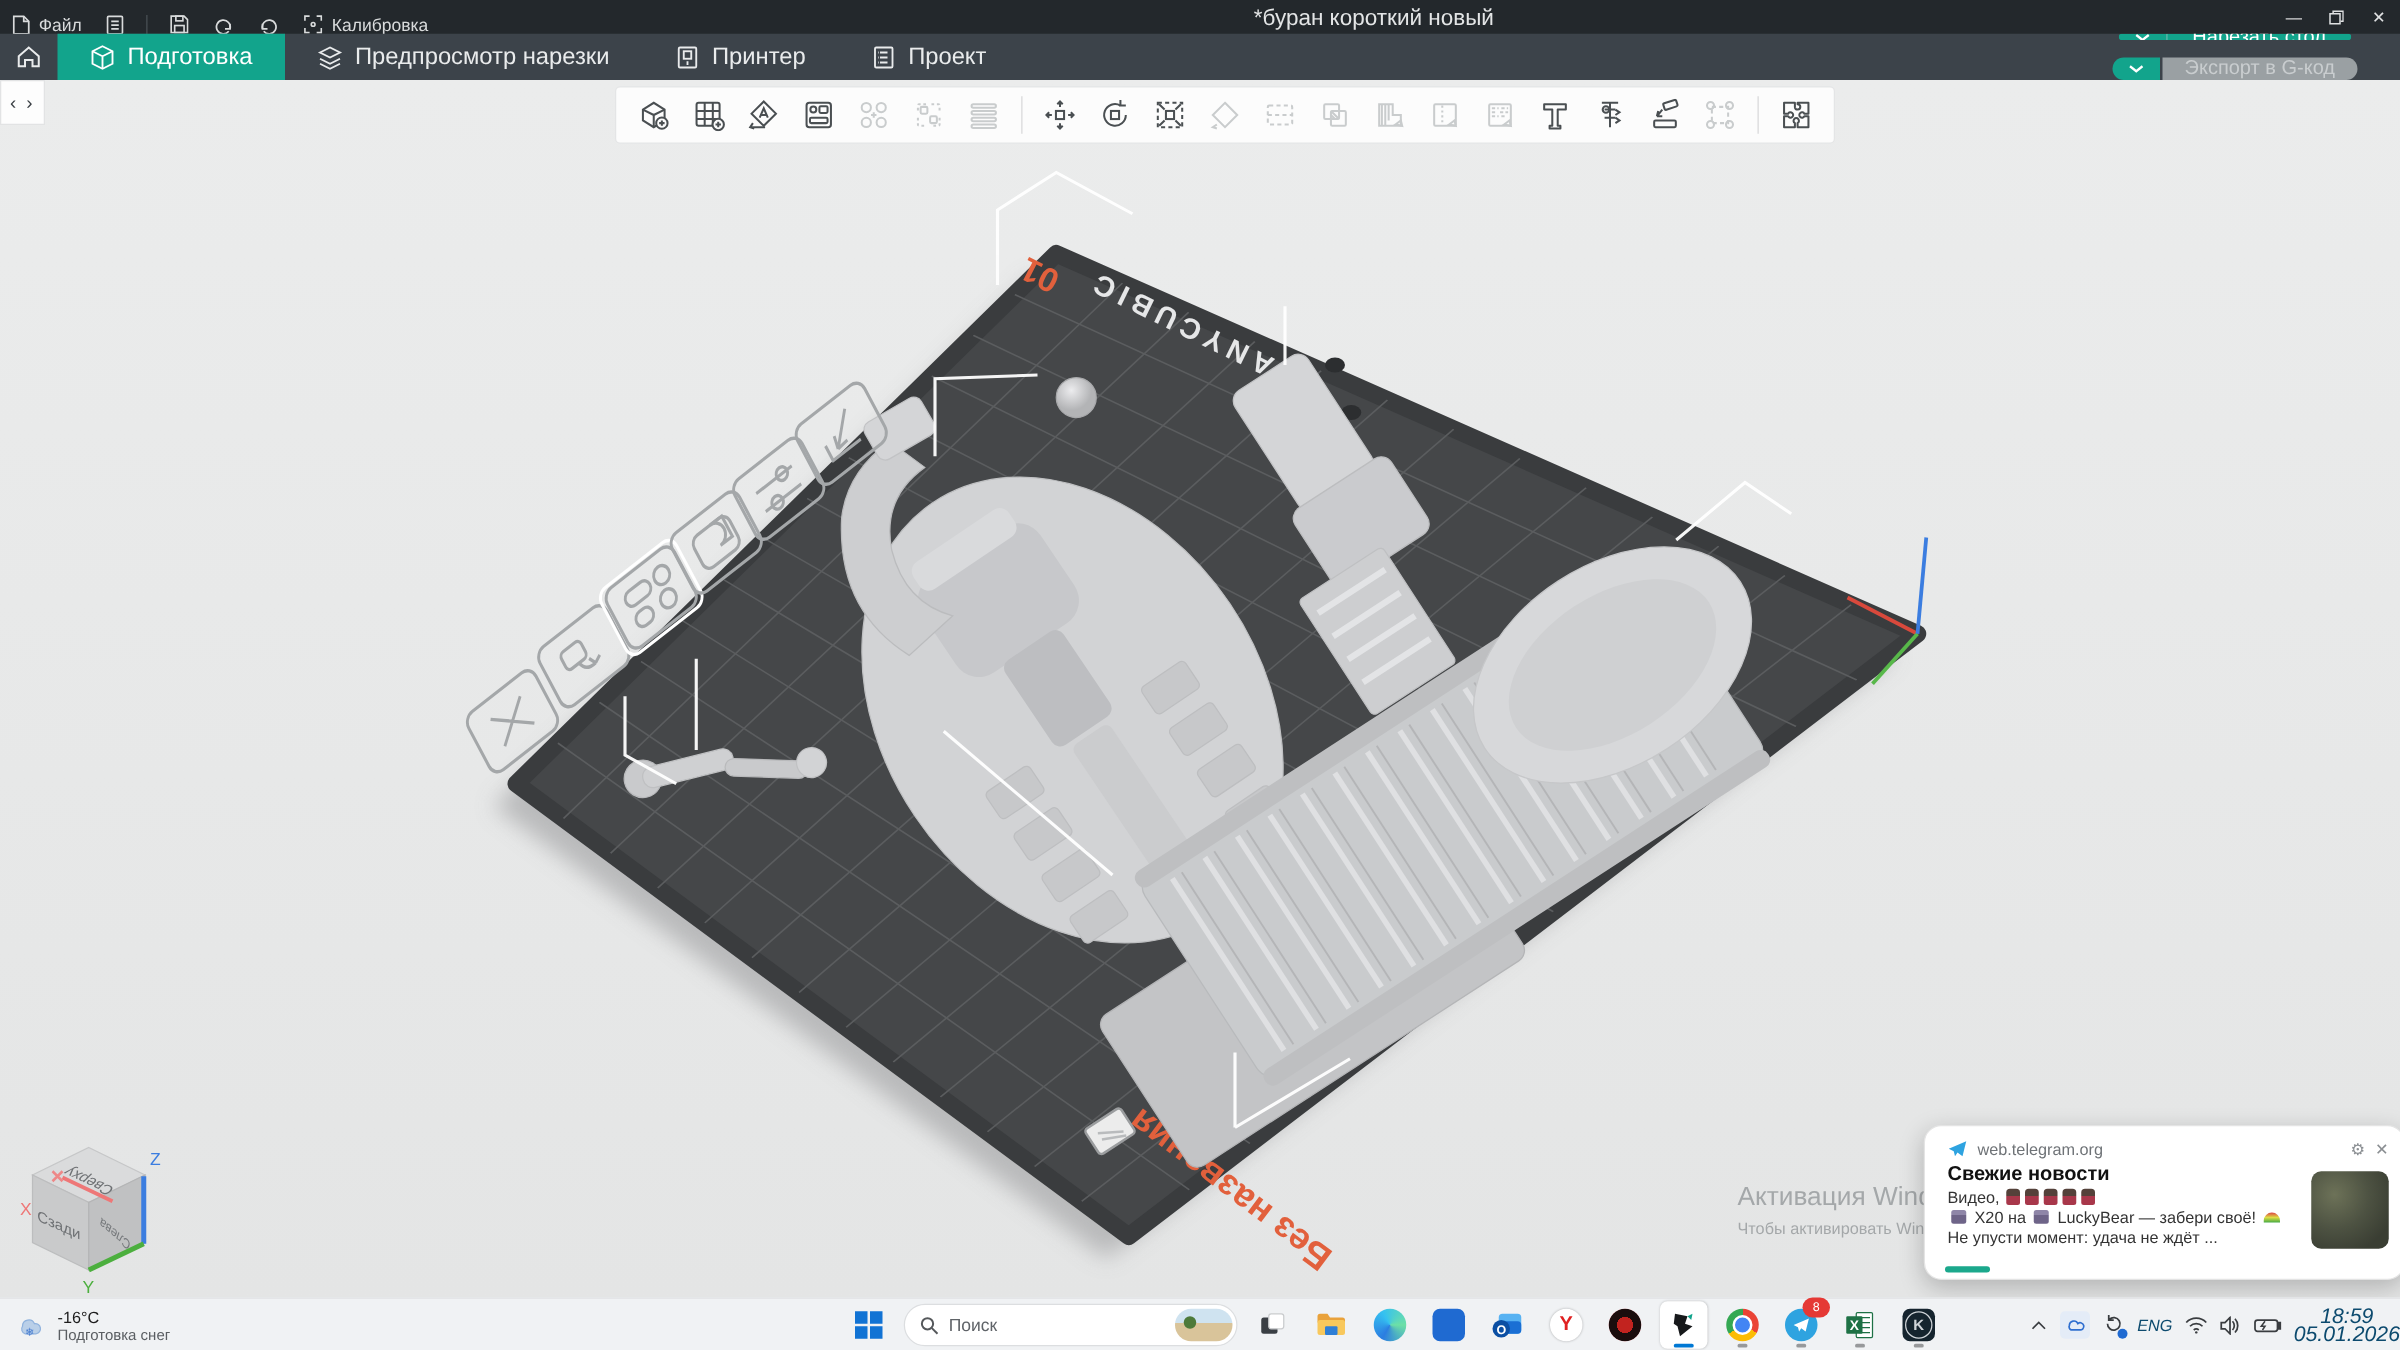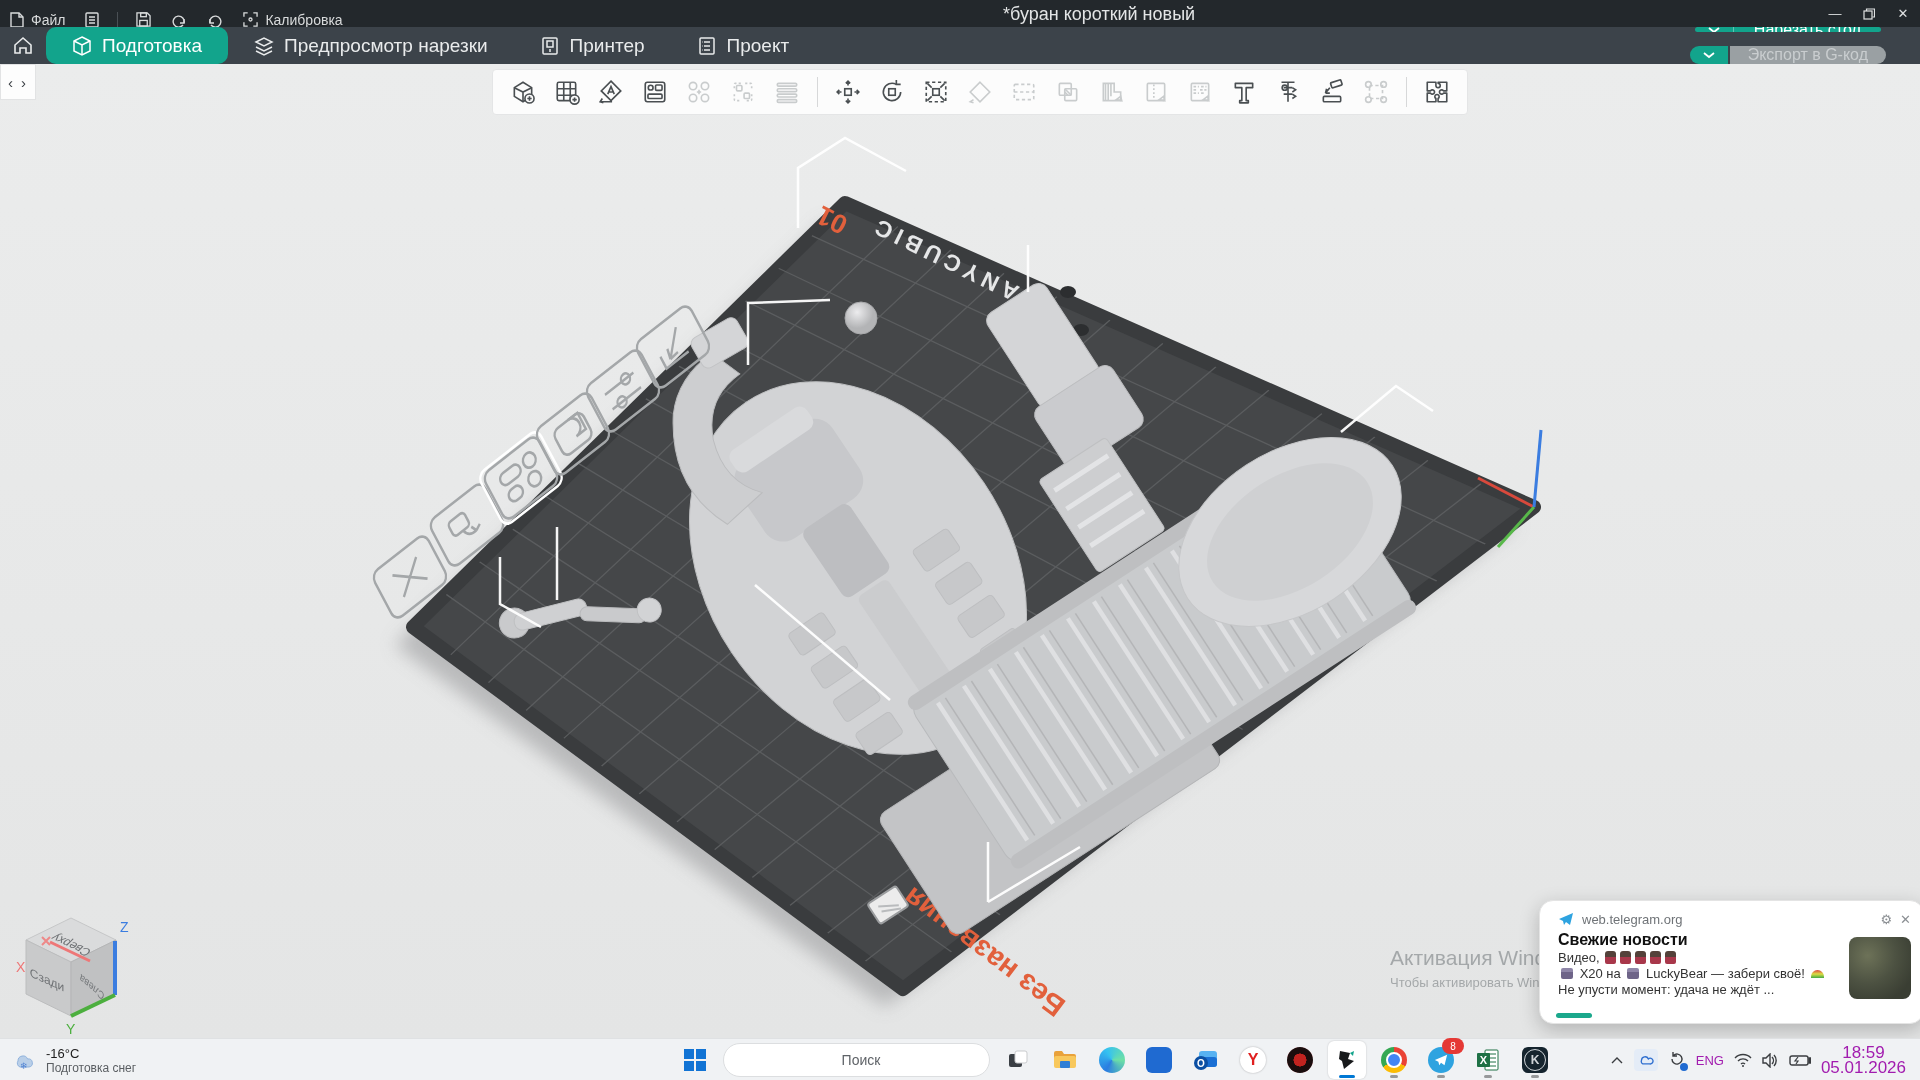--- a/index.html
+++ b/index.html
@@ -13,21 +13,21 @@
   .titlebar .vdiv{width:1px;height:16px;background:#4a5055;margin:0 8px;}
   .titlebar svg{stroke:#d9dbdc;fill:none;stroke-width:1.4;}
   .tb-title{position:absolute;left:1003px;top:4px;font-size:18px;color:#e3e5e6;}
   .winbtns{position:absolute;right:0;top:0;height:27px;display:flex;}
   .winbtn{width:34px;height:27px;display:flex;align-items:center;justify-content:center;color:#dfe1e2;font-size:13px;}
 
   
   .tabbar{position:absolute;left:0;top:27px;width:1920px;height:37px;background:#3c434a;
           display:flex;align-items:stretch;color:#e9ebec;}
   .home{width:46px;display:flex;align-items:center;justify-content:center;}
-  .tab{display:flex;align-items:center;gap:10px;padding:0 26px;font-size:19px;border-radius:10px;}
+  .tab{display:flex;align-items:center;gap:10px;padding:0 26px;font-size:19px;}
   .tab.active{background:#12a48c;color:#fff;}
   .tab svg{stroke:#e9ebec;fill:none;stroke-width:1.5;}
   .tab.active svg{stroke:#fff;}
   .tab-actions{margin-left:auto;display:flex;align-items:center;gap:14px;padding-right:34px;flex-direction:column;}
   .pillbtn{display:flex;align-items:stretch;height:26px;border-radius:13px;overflow:hidden;font-size:16px;}
   .pill-chev{width:38px;background:#12a48c;color:#fff;display:flex;align-items:center;justify-content:center;font-size:12px;}
   .pill-main{display:flex;align-items:center;padding:0 20px;background:#12a48c;color:#fff;border-left:1px solid rgba(255,255,255,.35);}
   .pillbtn.split{gap:2px;overflow:visible;}
   .pillbtn.split .pill-chev{border-radius:13px 0 0 13px;}
   .pill-disabled{display:flex;align-items:center;padding:0 18px;background:#9aa0a3;color:#c9cdcf;border-radius:0 13px 13px 0;}
@@ -78,28 +78,28 @@
   .weather .t{font-size:13px;color:#1d1d1d;}
   .weather .c{font-size:12px;color:#5a5e62;}
   .tb-center{position:absolute;left:676px;top:0;height:42px;display:flex;align-items:center;gap:9px;}
   .tbicon{position:relative;width:38px;height:38px;display:flex;align-items:center;justify-content:center;border-radius:6px;}
   .tbicon.active{background:#fff;box-shadow:0 0 2px rgba(0,0,0,.2);}
   .rundot{position:absolute;bottom:1px;left:15px;width:8px;height:3px;border-radius:2px;background:#97999b;}
   .rundot.blue{left:11px;width:16px;background:#0078d4;}
   .startsq{display:grid;grid-template-columns:10px 10px;grid-template-rows:10px 10px;gap:2px;}
   .startsq span{background:#1173d4;}
   .search{display:flex;align-items:center;height:32px;width:250px;background:#fff;border:1px solid #dcdee0;
-          border-radius:17px;padding:0 3px 0 12px;gap:8px;color:#5f6368;flex-direction:column;}
+          border-radius:17px;padding:0 3px 0 12px;gap:8px;color:#5f6368;}
   .search .ph{flex:1;font-size:14px;}
   .search .chip{width:46px;height:26px;border-radius:13px;
         background:linear-gradient(#cfe3f0 0 45%,#d9c49a 45% 100%);position:relative;overflow:hidden;}
   .search .chip::after{content:"";position:absolute;left:7px;top:6px;width:10px;height:10px;border-radius:50%;background:#4d7a3a;}
   .badge{position:absolute;top:-3px;right:-4px;min-width:16px;height:16px;border-radius:8px;background:#e53935;
          color:#fff;font-size:10px;display:flex;align-items:center;justify-content:center;padding:0 3px;}
-  .tray{margin-left:auto;display:flex;align-items:center;gap:10px;padding-right:14px;color:#a21caf;}
+  .tray{margin-left:auto;display:flex;align-items:center;gap:10px;color:#0c4a6e;font-style:italic;}
   .tray svg{stroke:#3a3d40;fill:none;stroke-width:1.4;}
   .clock{text-align:center;font-size:17px;line-height:15px;}
 
   
   .sq{width:26px;height:26px;border-radius:6px;display:flex;align-items:center;justify-content:center;
       font-weight:bold;font-size:15px;color:#fff;}
 </style>
 </head>
 <body>
 

